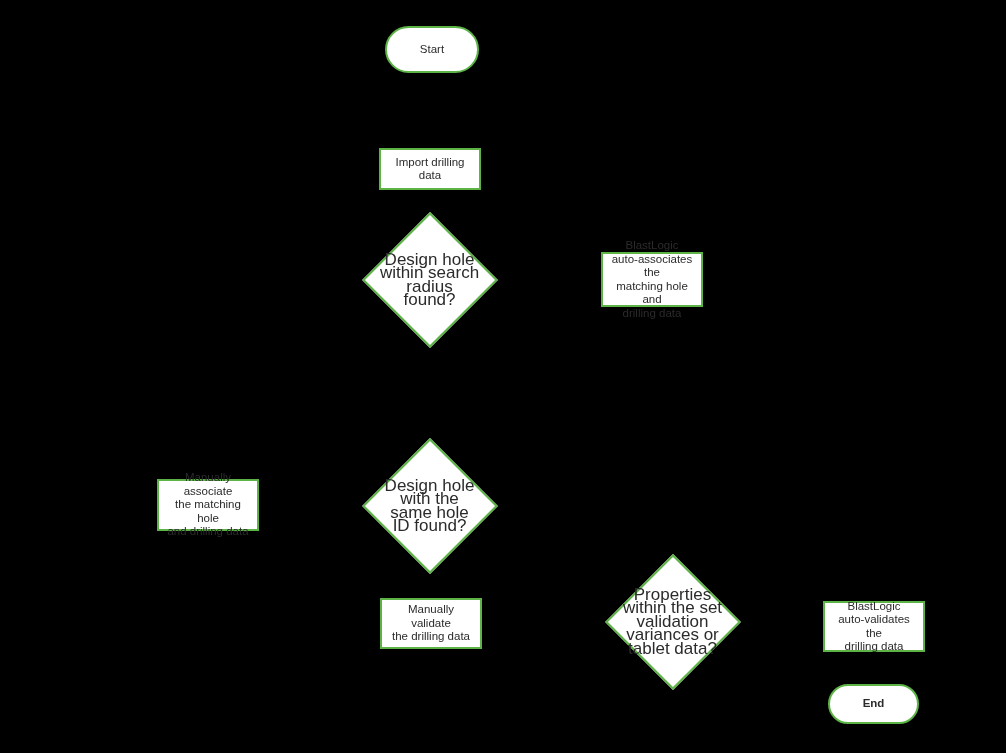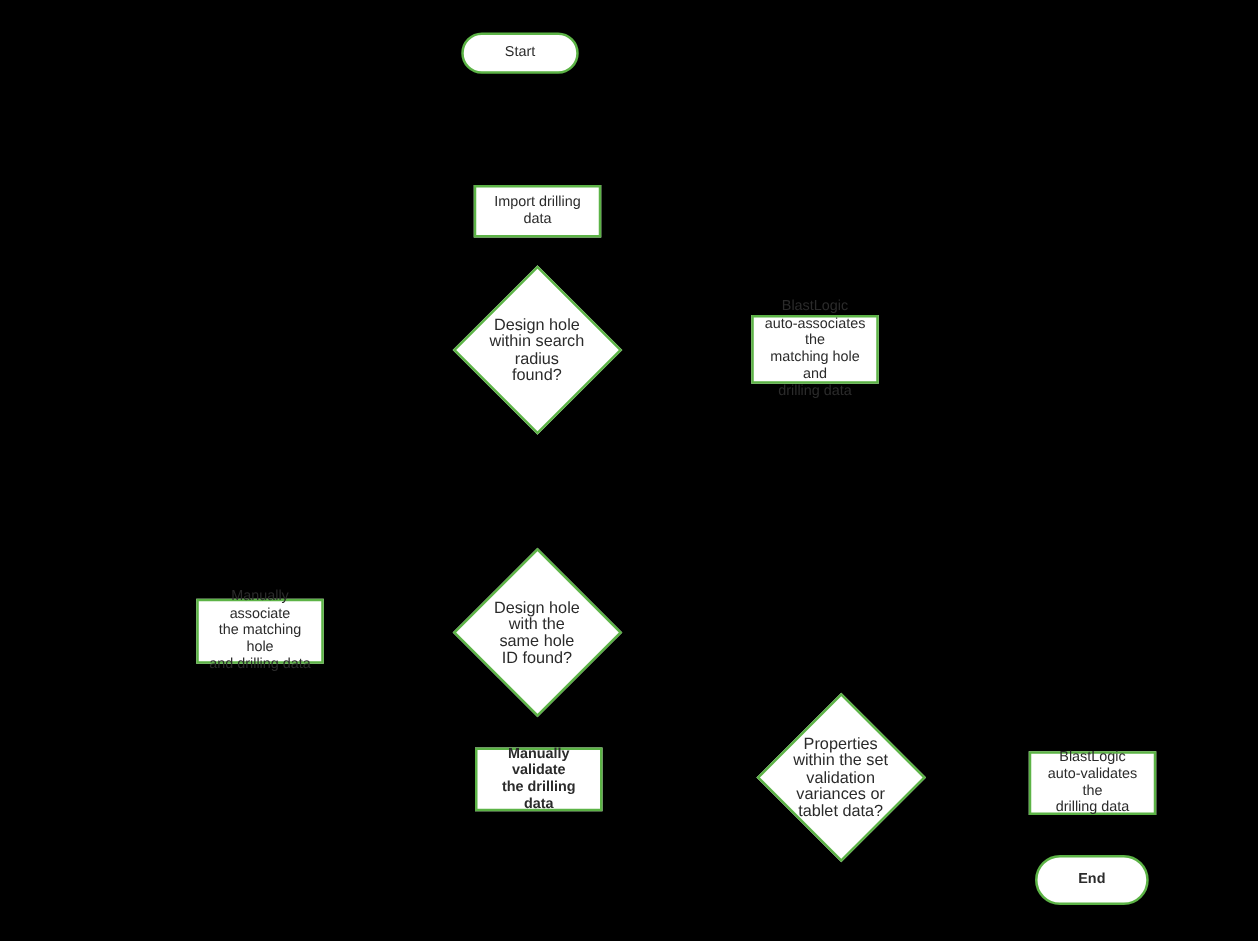--- a/index.html
+++ b/index.html
@@ -61,21 +61,21 @@
     position: absolute;
     left: 0;
     top: 0;
     width: 100%;
     height: 100%;
     display: flex;
     align-items: center;
     justify-content: center;
     text-align: center;
     color: #2b2b2b;
-    font-size: 13px;
+    font-size: 17px;
     line-height: 13.5px;
     white-space: pre-line;
     font-family: "Liberation Sans", sans-serif;
   }
   svg#wires {
     position: absolute;
     left: 0; top: 0;
     width: 1006px;
     height: 753px;
     z-index: 1;
@@ -116,21 +116,21 @@
       <path d="M725,621 L823,621"></path>
 
       <path d="M580,621 L482,621"></path>
 
       <path d="M874,652 L874,678"></path>
 
       <path d="M431,649 L431,730 L874,730 L874,711"></path>
     </g>
   </svg>
 
-  <div class="node terminator" style="left:369px; top:26px; width:94px; height:33px;">
+  <div class="node terminator" style="left:385px; top:26px; width:94px; height:47px;">
     <span class="label">Start</span>
   </div>
 
 
   <div class="node" style="left:379px; top:148px; width:102px; height:42px;">
     <span class="label">Import drilling data</span>
   </div>
 
   <div class="diamond" style="left:357px; top:214px; width:145px; height:131px;">
     <div class="dshape" style="width:96px; height:96px;"></div>
@@ -154,21 +154,21 @@
 same hole
 ID found?</div>
   </div>
 
   <div class="node" style="left:157px; top:479px; width:102px; height:52px;">
     <span class="label">Manually associate
 the matching hole
 and drilling data</span>
   </div>
 
-  <div class="node" style="left:380px; top:598px; width:102px; height:51px;font-weight:bold;">
+  <div class="node" style="left:380px; top:598px; width:102px; height:51px;">
     <span class="label">Manually validate
 the drilling data</span>
   </div>
 
   <div class="diamond" style="left:600px; top:556px; width:145px; height:131px;">
     <div class="dshape" style="width:96px; height:96px;"></div>
     <div class="dlabel">Properties
 within the set
 validation
 variances or

